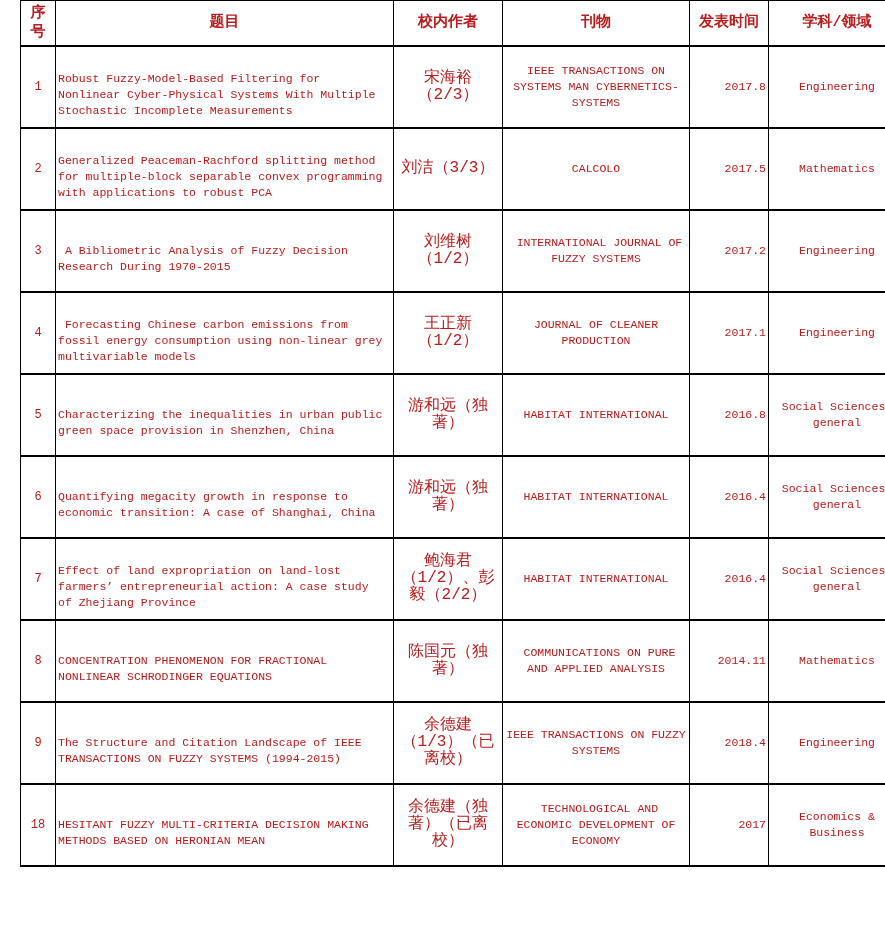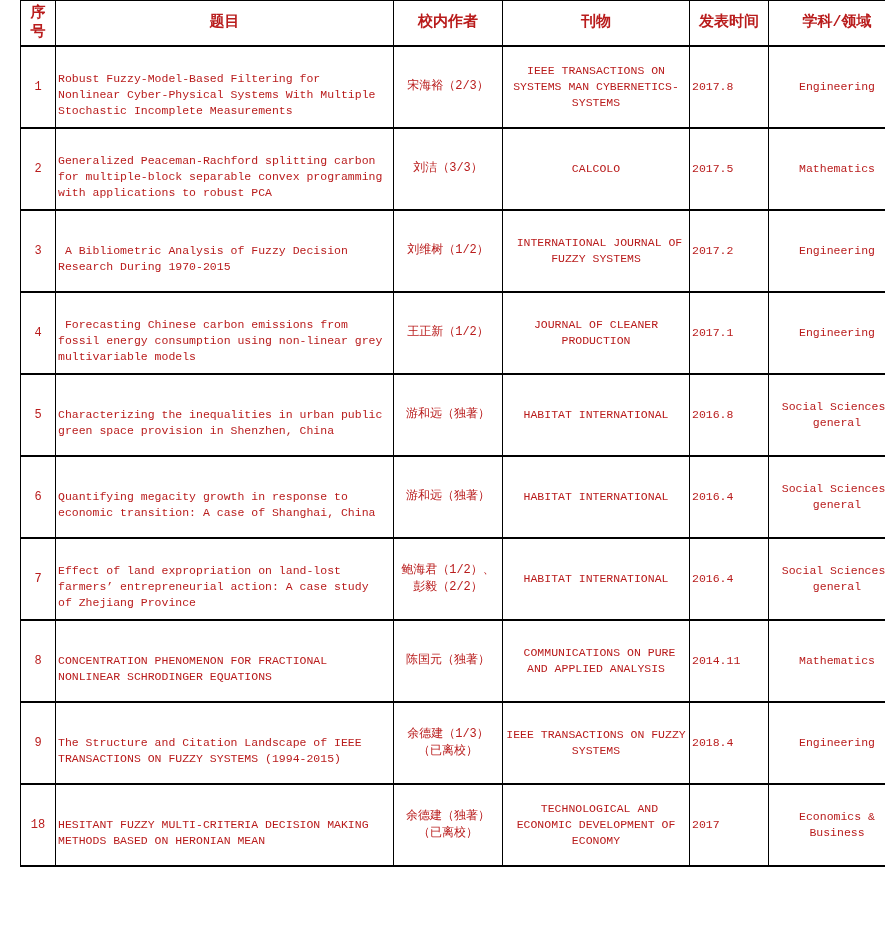--- a/index.html
+++ b/index.html
@@ -54,25 +54,25 @@
   td.cell-index {
     text-align: center;
     font-size: 12px;
   }
   td.cell-title {
     text-align: left;
     padding: 17px 7px 0 2px;
   }
   td.cell-authors {
     text-align: center;
-    font-size: 12px;
+    font-size: 16px;
     line-height: 17px;
   }
   td.cell-journal { text-align: center; }
-  td.cell-date    { text-align: left; }
+  td.cell-date    { text-align: right; }
   td.cell-date.align-left { text-align: left; }
   td.cell-subject { text-align: center; }
 </style>
 </head>
 <body>
 
 <table class="pub-table">
   <colgroup>
     <col class="c-index">
     <col class="c-title">
@@ -95,21 +95,21 @@
       <tr>
     <td class="cell-index">1</td>
     <td class="cell-title">Robust Fuzzy-Model-Based Filtering for Nonlinear Cyber-Physical Systems With Multiple Stochastic Incomplete Measurements</td>
     <td class="cell-authors">宋海裕（2/3）</td>
     <td class="cell-journal">IEEE TRANSACTIONS ON SYSTEMS MAN CYBERNETICS-SYSTEMS</td>
     <td class="cell-date">2017.8</td>
     <td class="cell-subject">Engineering</td>
   </tr>
       <tr>
     <td class="cell-index">2</td>
-    <td class="cell-title">Generalized Peaceman-Rachford splitting carbon for multiple-block separable convex programming with applications to robust PCA</td>
+    <td class="cell-title">Generalized Peaceman-Rachford splitting method for multiple-block separable convex programming with applications to robust PCA</td>
     <td class="cell-authors">刘洁（3/3）</td>
     <td class="cell-journal">CALCOLO</td>
     <td class="cell-date">2017.5</td>
     <td class="cell-subject">Mathematics</td>
   </tr>
       <tr>
     <td class="cell-index">3</td>
     <td class="cell-title"> A Bibliometric Analysis of Fuzzy Decision Research During 1970-2015</td>
     <td class="cell-authors">刘维树（1/2）</td>
     <td class="cell-journal"> INTERNATIONAL JOURNAL OF FUZZY SYSTEMS</td>

